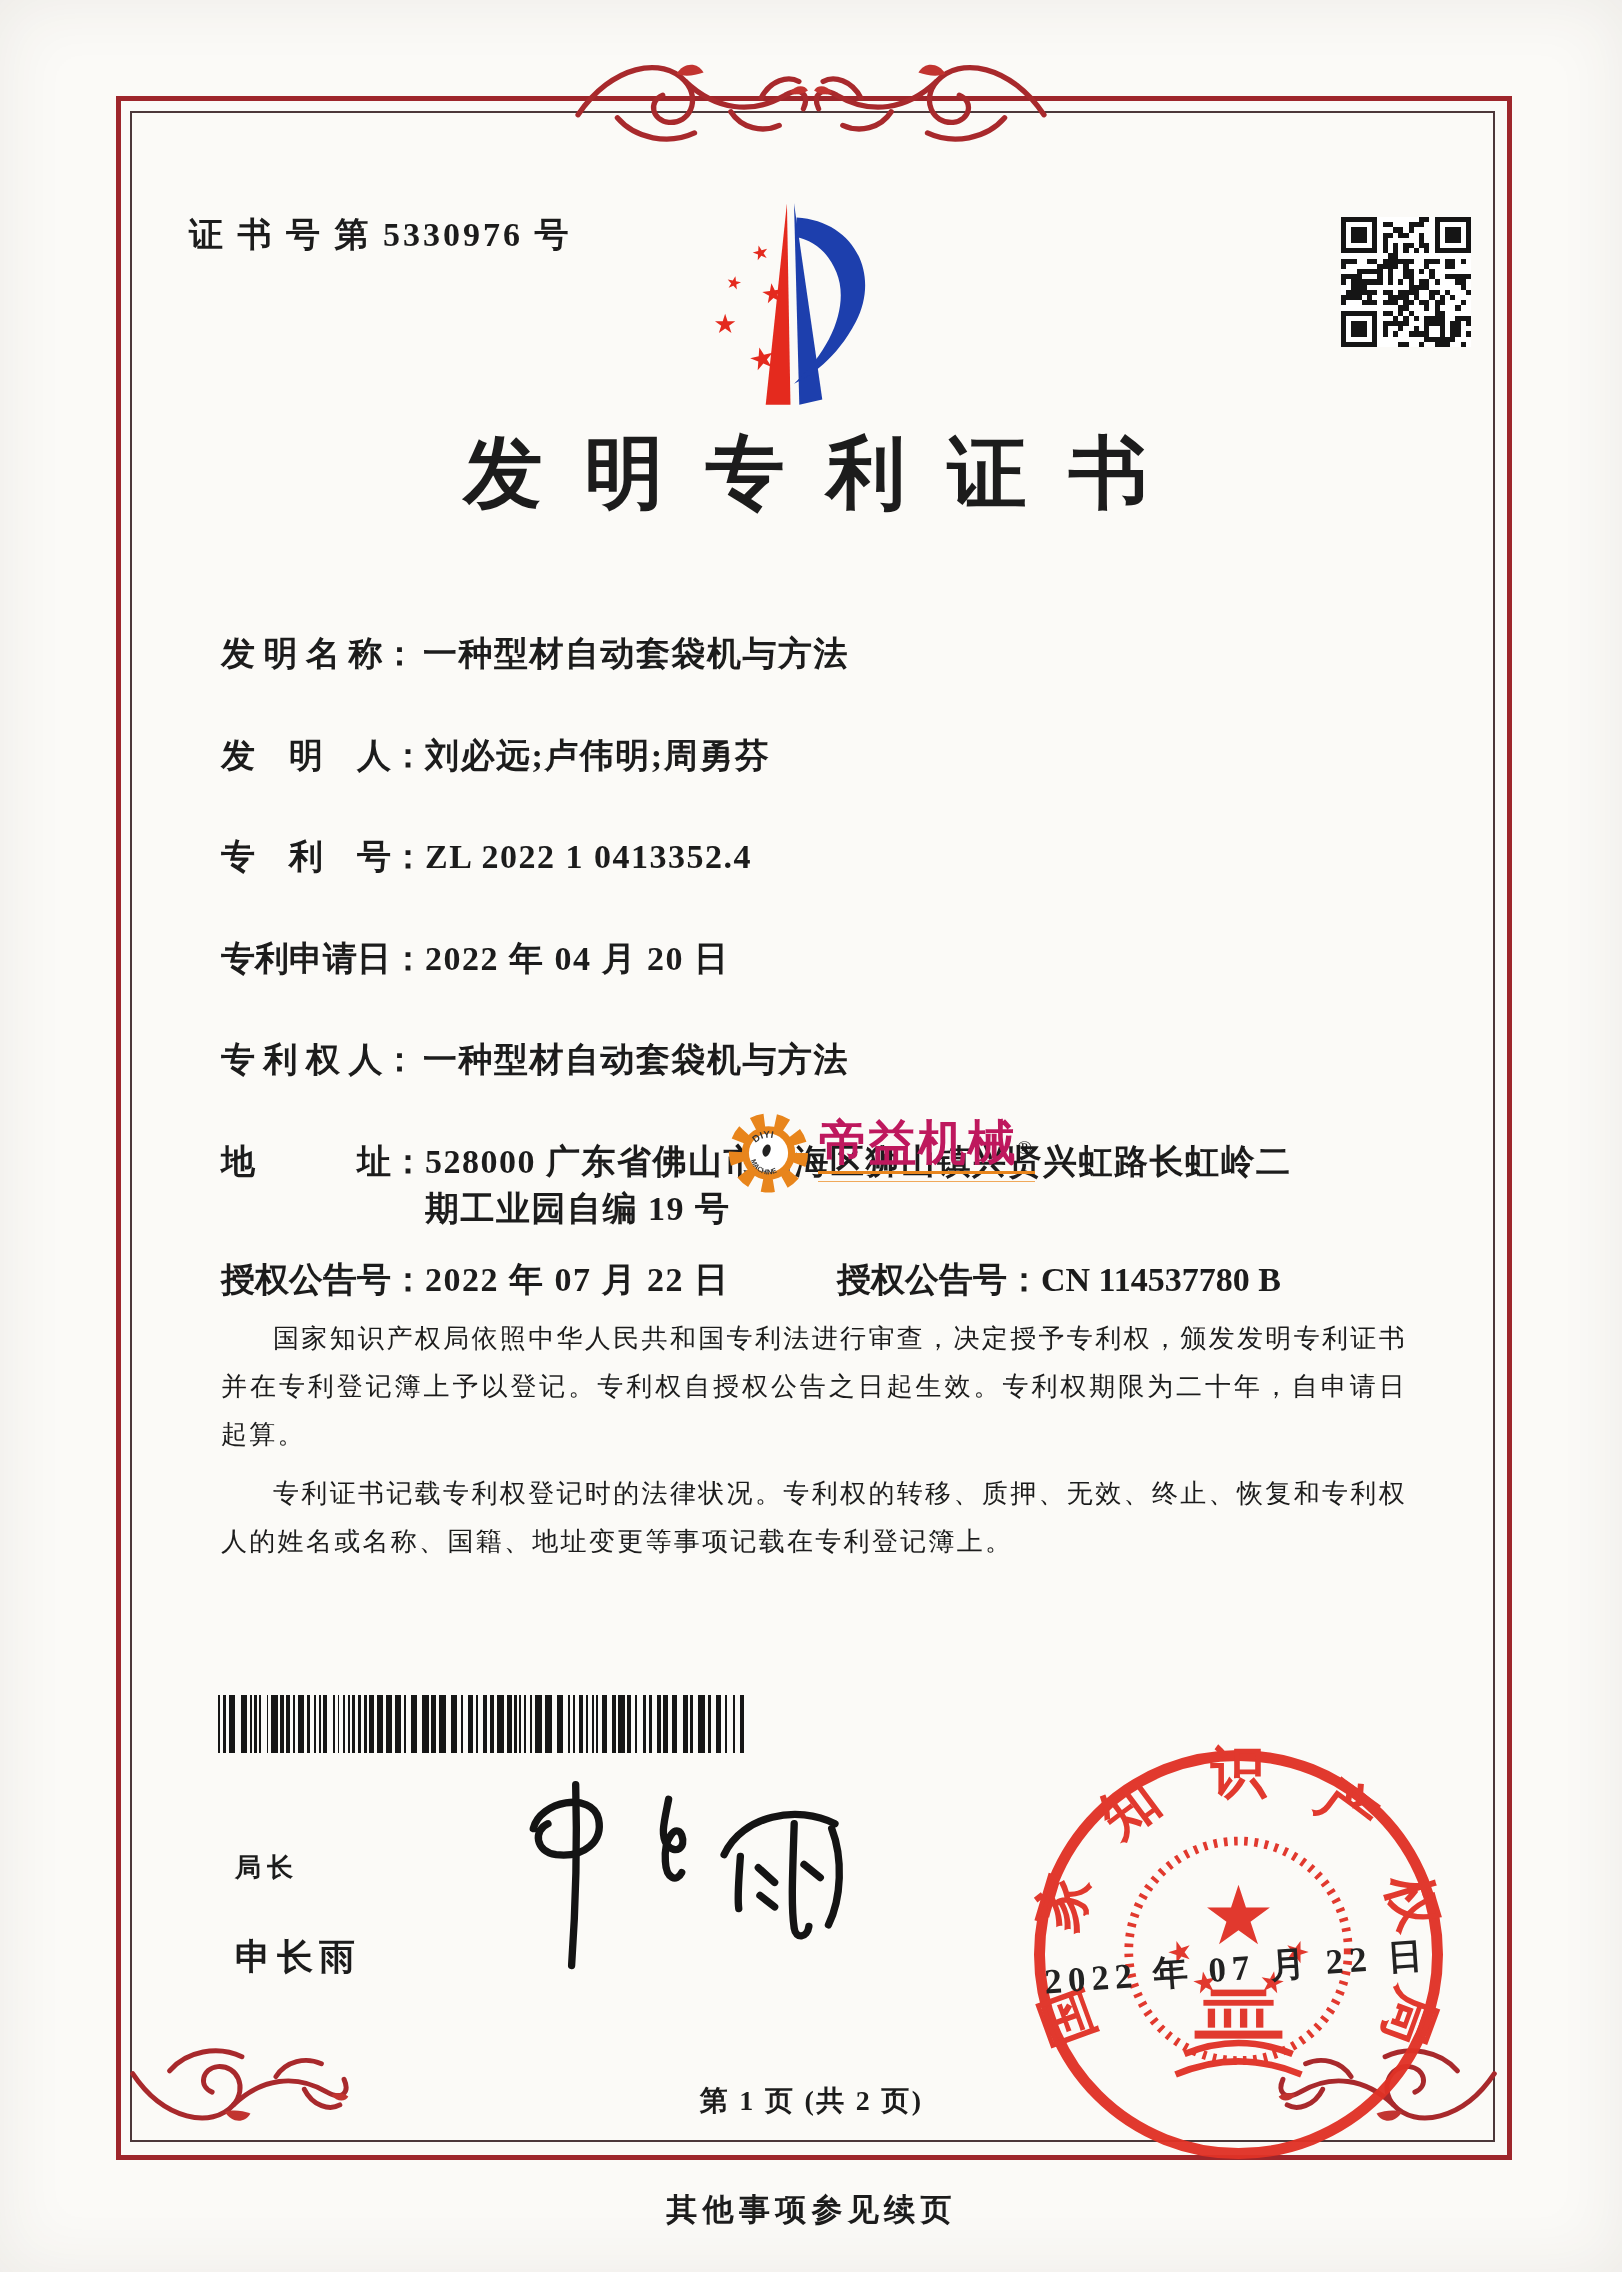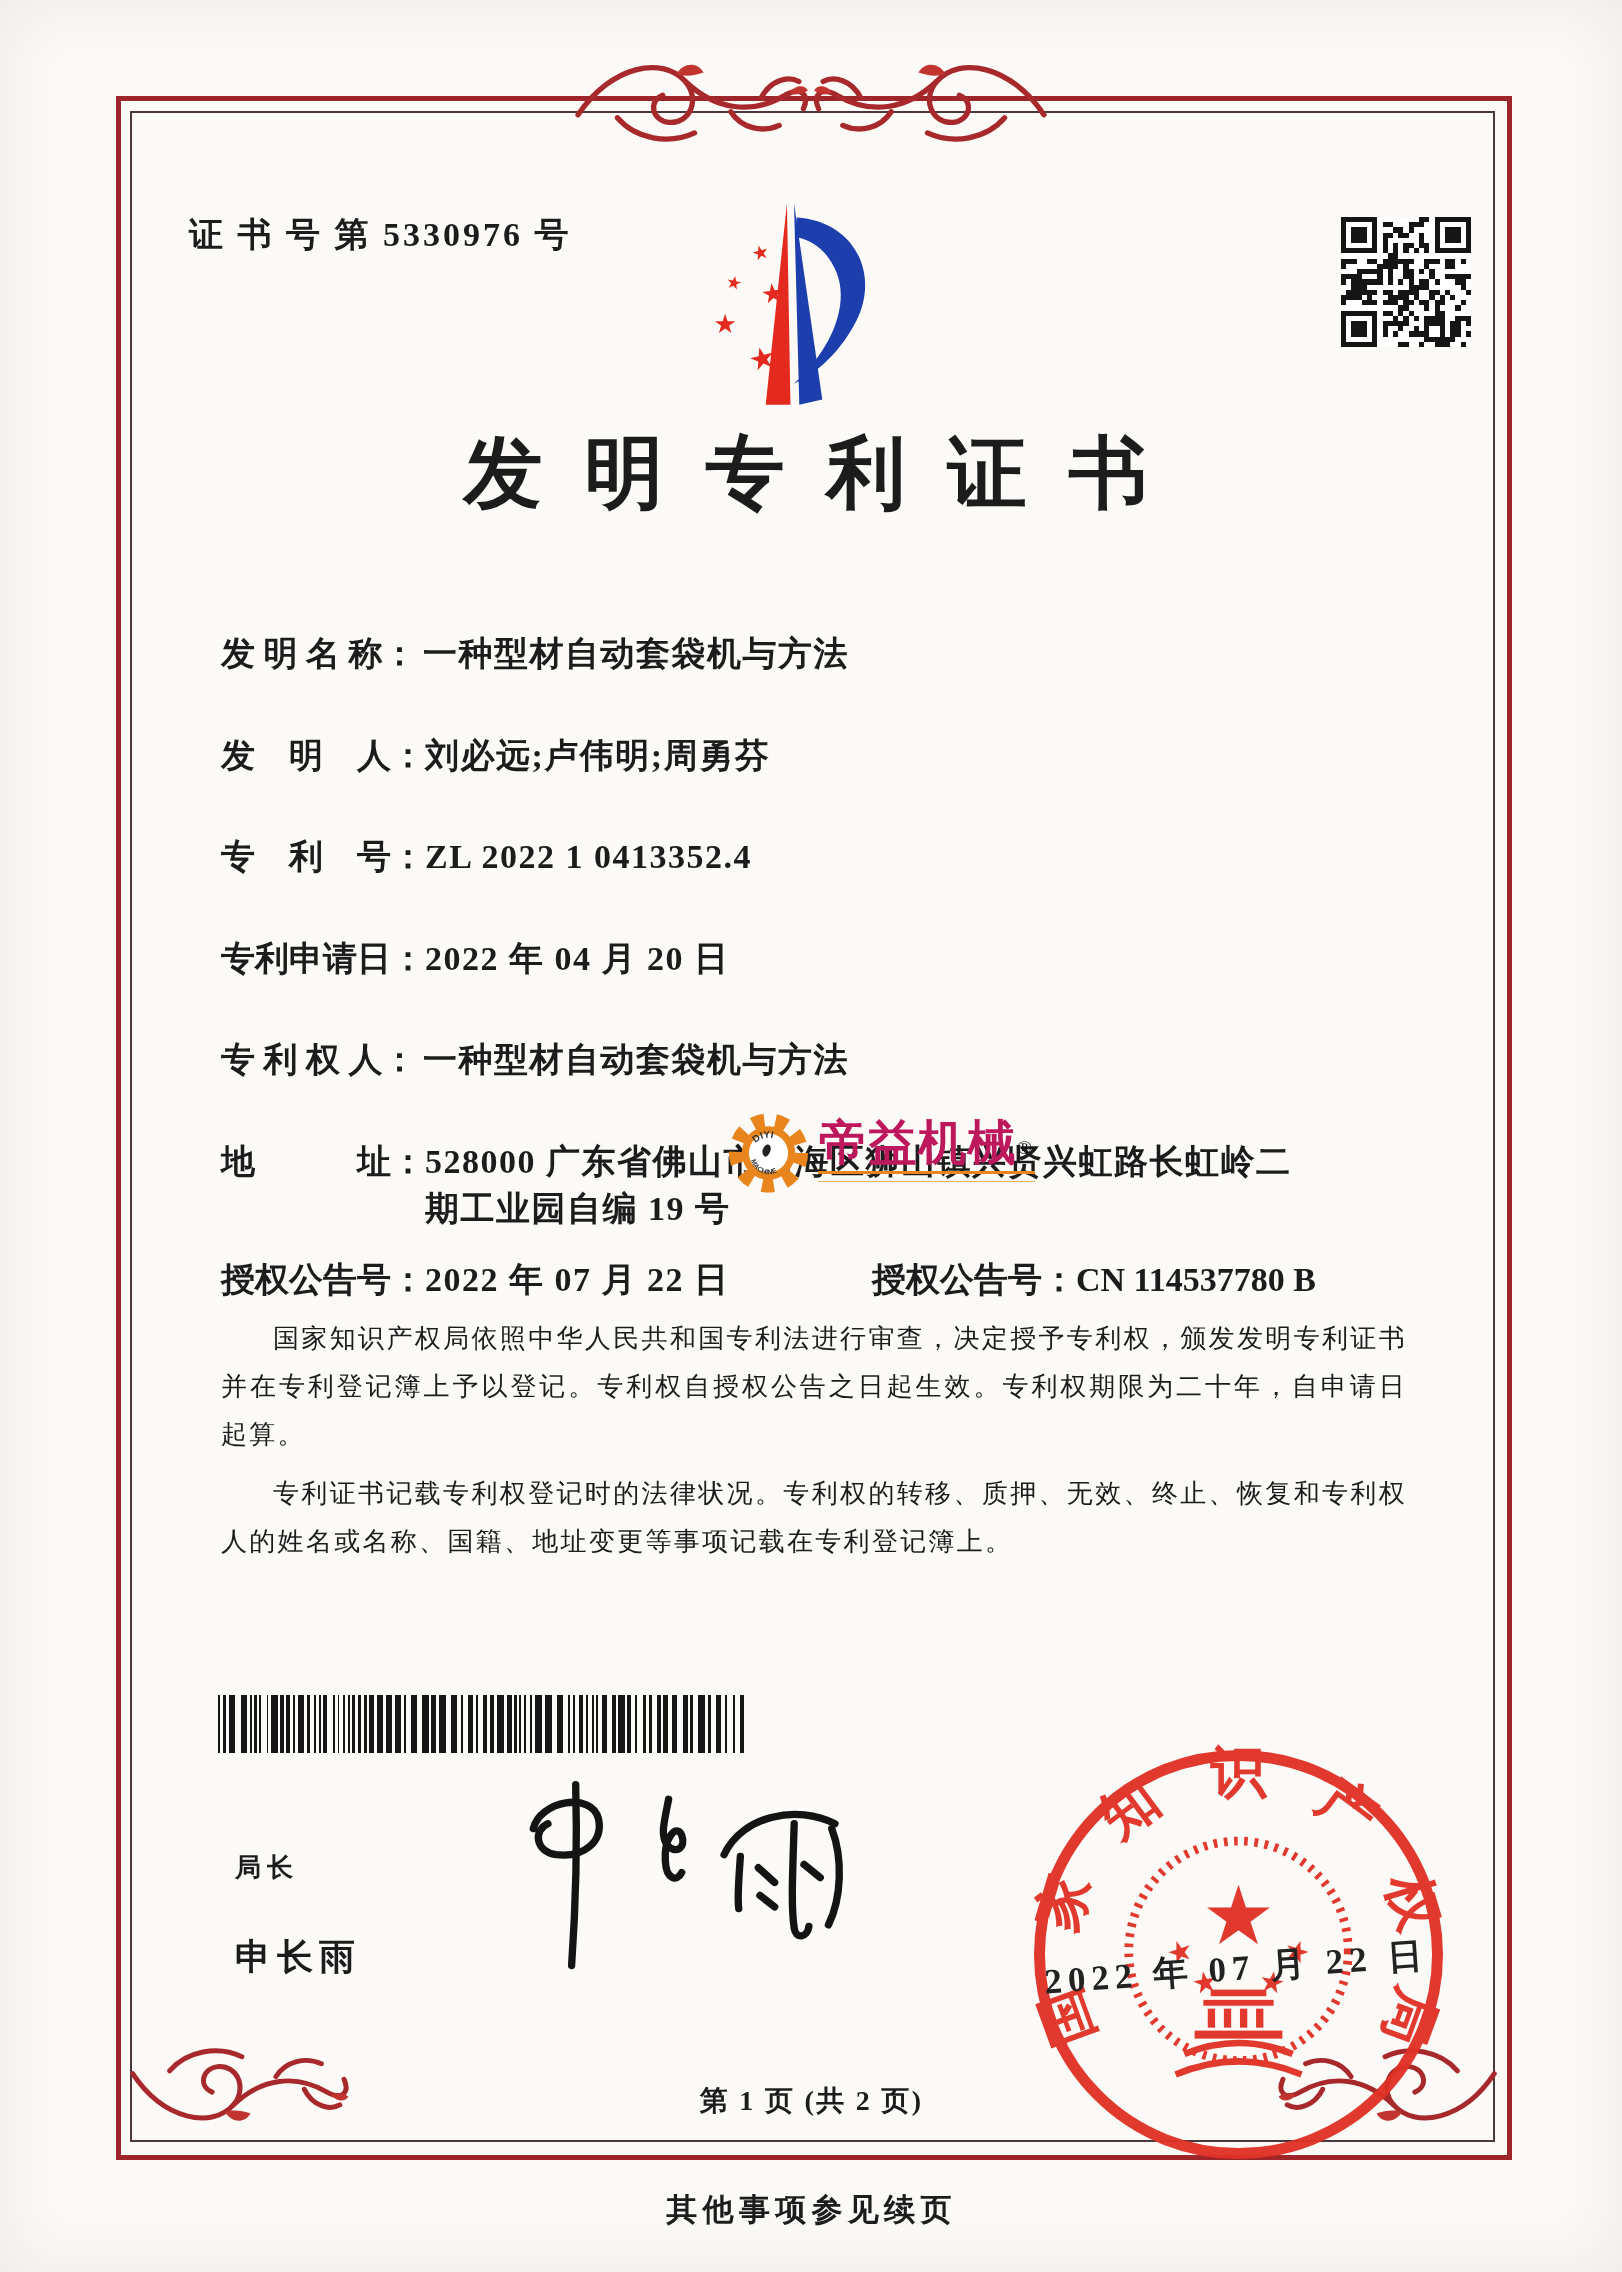--- a/index.html
+++ b/index.html
@@ -18,21 +18,21 @@
   .qr .q{background:#151515;}
   
   .logo{position:absolute;left:705px;top:198px;}
   .title{position:absolute;left:0;top:421px;width:100%;text-align:center;font-size:79px;
          font-weight:700;letter-spacing:42px;padding-left:30px;box-sizing:border-box;white-space:nowrap;}
   
   .frow{position:absolute;left:221px;width:1318px;font-size:34px;font-weight:600;line-height:47px;}
   .flabel{display:inline-block;min-width:202px;vertical-align:top;}
   .fvalue{display:inline-block;vertical-align:top;letter-spacing:1.5px;}
   .fvalue.addr{width:871px;}
-  .grant2{position:absolute;left:651px;top:0;white-space:nowrap;}
+  .grant2{position:absolute;left:616px;top:0;white-space:nowrap;}
   
   .paras{position:absolute;left:221px;top:1315px;width:1186px;font-size:26px;line-height:48px;
          text-align:justify;}
   .paras p{margin:0 0 10.6px 0;text-indent:2em;letter-spacing:2.3px;}
   
   .barcode{position:absolute;left:218px;top:1695px;width:548px;height:58px;display:flex;align-items:stretch;}
   .barcode .bar{background:#161616;height:100%;flex:none;}
   
   .sig-title{position:absolute;left:235px;top:1850px;font-size:26px;font-weight:700;letter-spacing:6px;}
   .sig-name{position:absolute;left:235px;top:1933px;font-size:36px;font-weight:600;letter-spacing:6px;}

